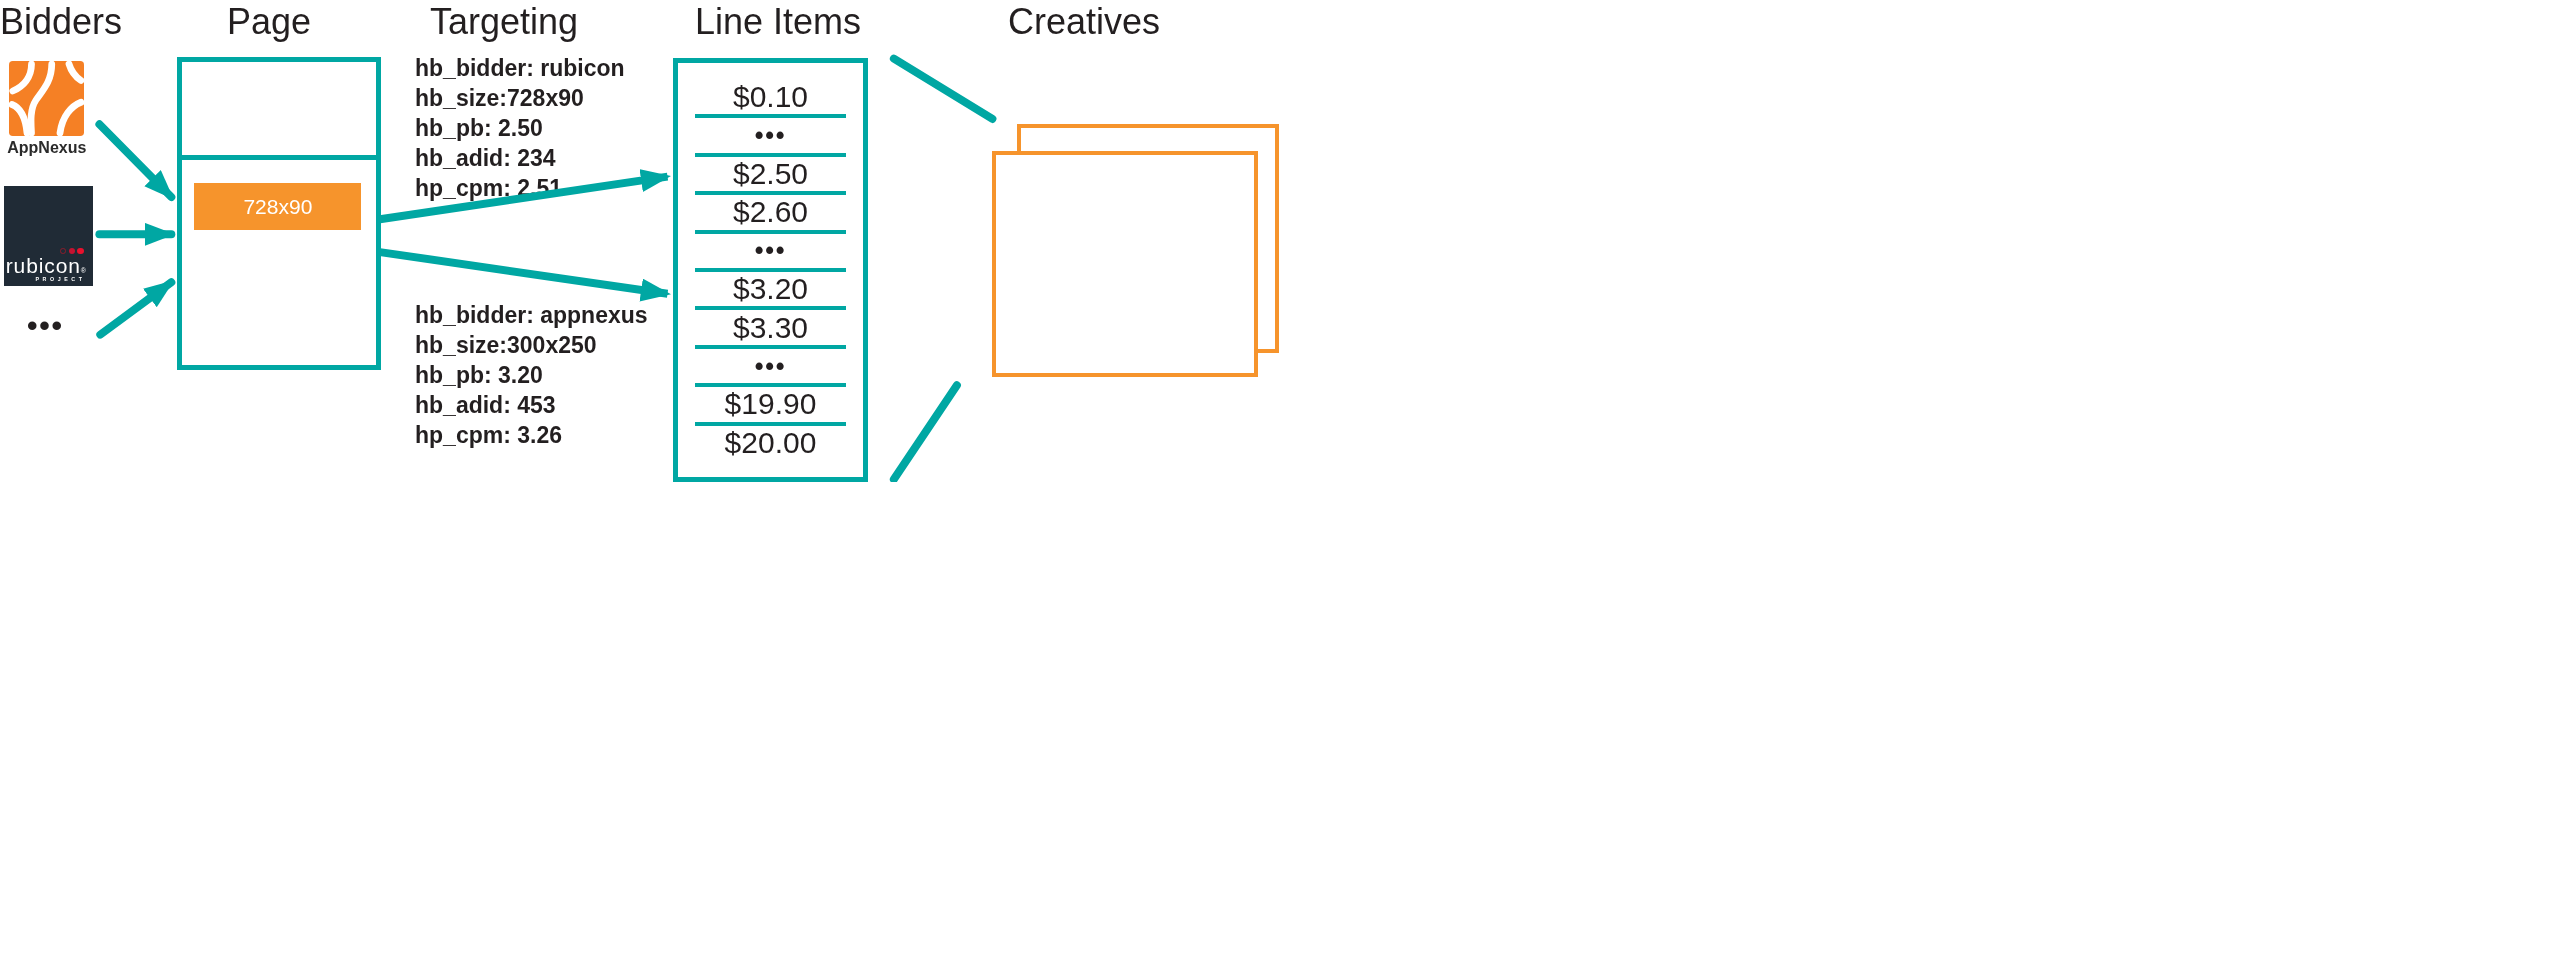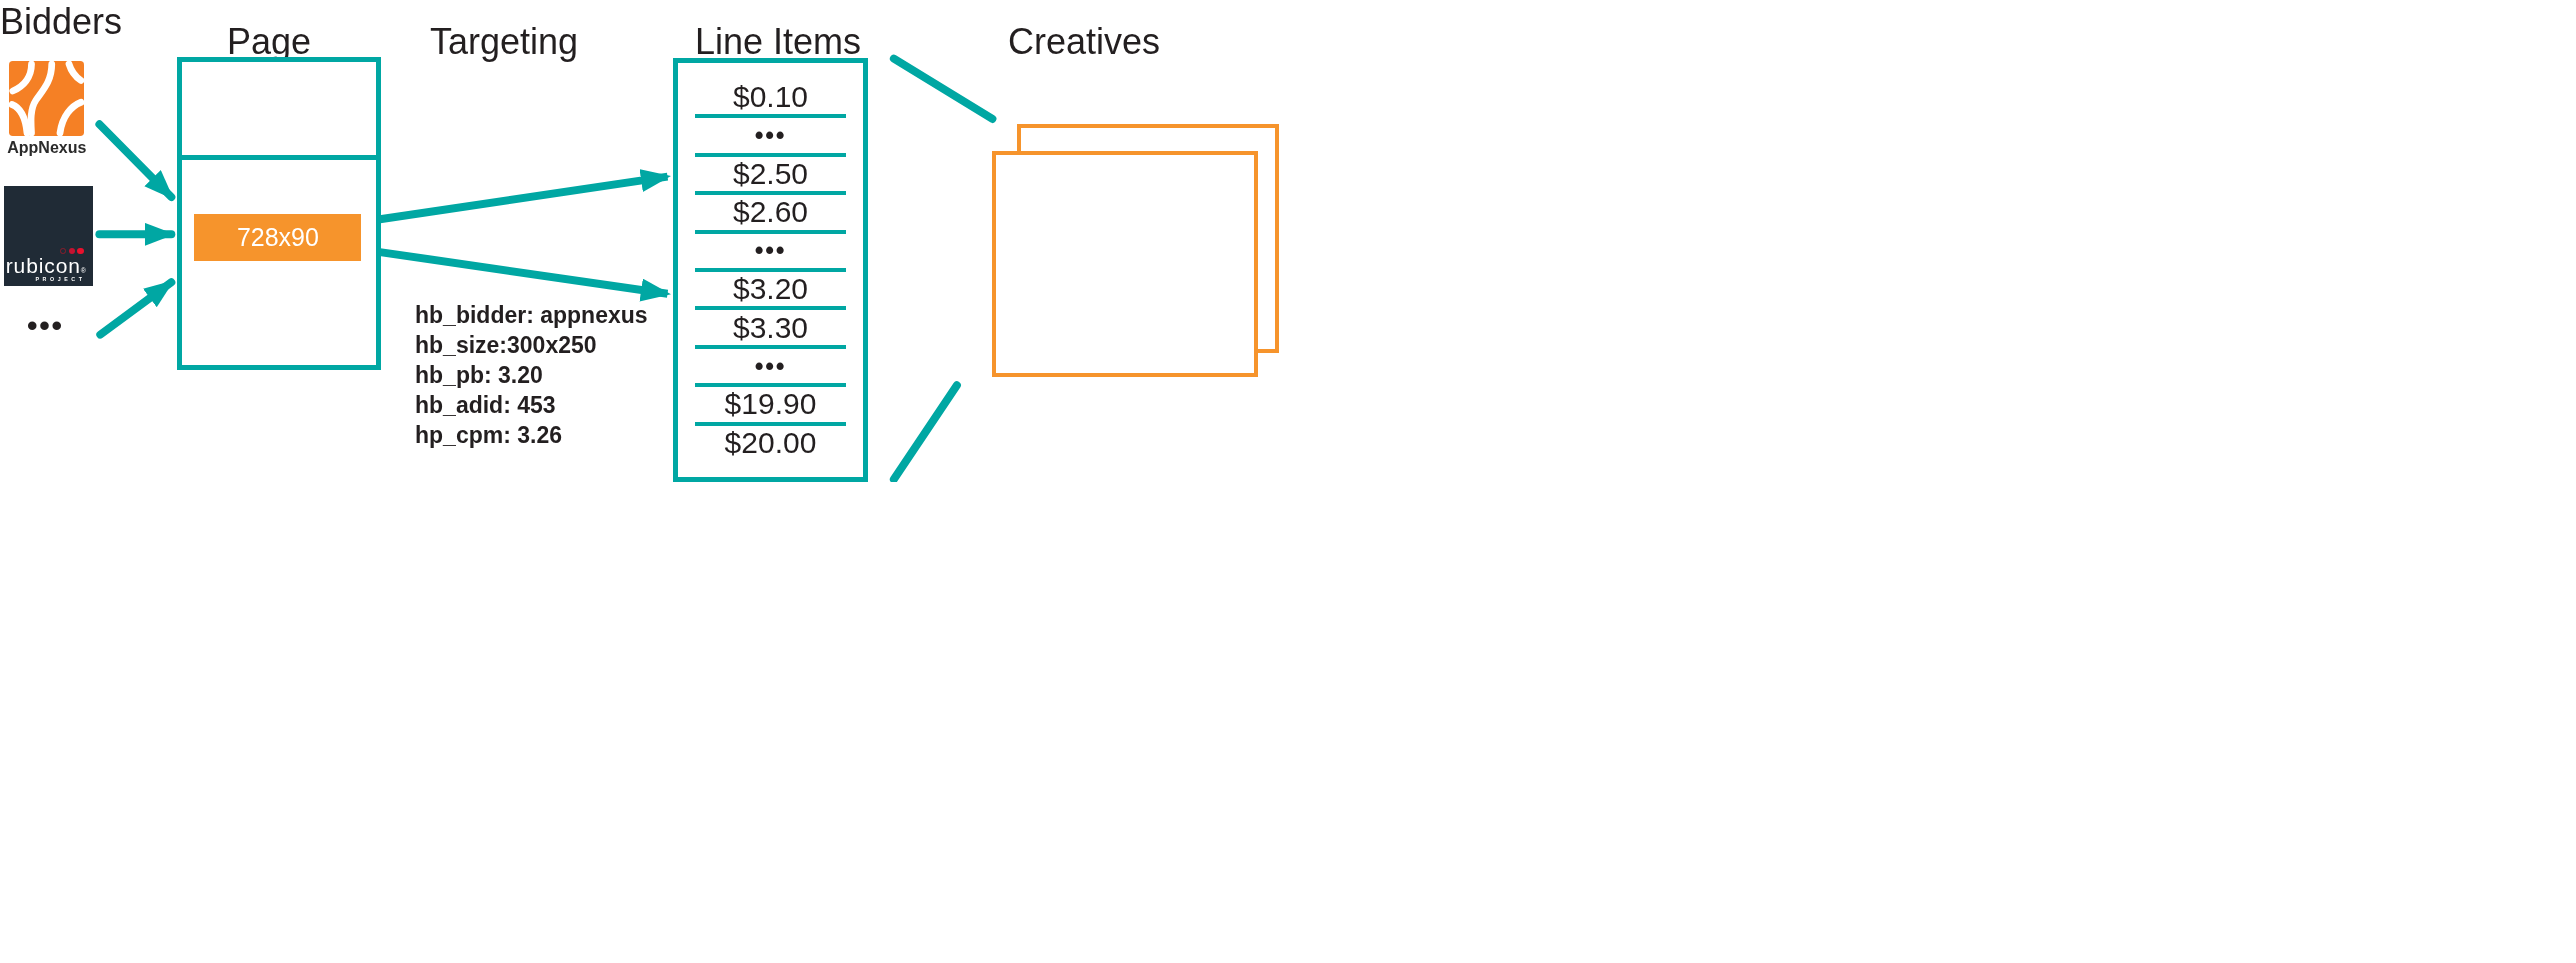--- a/index.html
+++ b/index.html
@@ -9,21 +9,21 @@
     background:#ffffff;
     font-family:"Liberation Sans", sans-serif;
     color:#231F20;
     overflow:hidden;
   }
   .col-title{
     position:absolute;top:0;
     font-size:36px;line-height:43px;font-weight:400;color:#231F20;
     white-space:nowrap;
   }
-  .centered{transform:translateX(-50%);margin-top:20px;}
+  .centered{transform:translateX(-50%);}
   
   .appnexus-logo{position:absolute;left:9px;top:61px;width:75px;height:75px;}
   .appnexus-label{
     position:absolute;left:1.8px;top:139px;width:90px;
     text-align:center;font-size:16px;font-weight:700;color:#2b2b2b;
   }
   .rubicon-logo{
     position:absolute;left:3.6px;top:186px;width:89px;height:100px;
     background:#202B36;
   }
@@ -47,21 +47,21 @@
   }
   
   .page-box{
     position:absolute;left:177px;top:57px;width:204px;height:313px;
     border:5.3px solid #00A7A3;background:#ffffff;box-sizing:border-box;
   }
   .page-divider{position:absolute;left:0;right:0;top:93px;height:5.3px;background:#00A7A3;}
   .ad-slot{
     position:absolute;background:#F6942C;color:#ffffff;
     display:flex;align-items:center;justify-content:center;
-    font-size:25px;font-weight:400;margin-top:31px;
+    font-size:21px;font-weight:400;
   }
   .slot-728{left:12.4px;top:121px;width:167px;height:47px;}
   .slot-300{left:64px;top:192px;width:115px;height:91px;}
   
   .targeting-block{
     position:absolute;left:415px;
     font-size:23px;font-weight:700;line-height:30px;color:#231F20;white-space:nowrap;
   }
   .tb1{top:53px;}
   .tb2{top:300px;}
@@ -127,20 +127,27 @@
 
   <div class="more-bidders">•••</div>
 
   <div class="page-box">
     <div class="page-divider"></div>
     <div class="ad-slot slot-728">
       <span>728x90</span>
     </div>
   </div>
 
+  <div class="targeting-block tb1">
+    <div>hb_bidder: rubicon</div>
+    <div>hb_size:728x90</div>
+    <div>hb_pb: 2.50</div>
+    <div>hb_adid: 234</div>
+    <div>hp_cpm: 2.51</div>
+  </div>
   <div class="targeting-block tb2">
     <div>hb_bidder: appnexus</div>
     <div>hb_size:300x250</div>
     <div>hb_pb: 3.20</div>
     <div>hb_adid: 453</div>
     <div>hp_cpm: 3.26</div>
   </div>
 
   <div class="li-table">
     <div class="li-row">$0.10</div>

